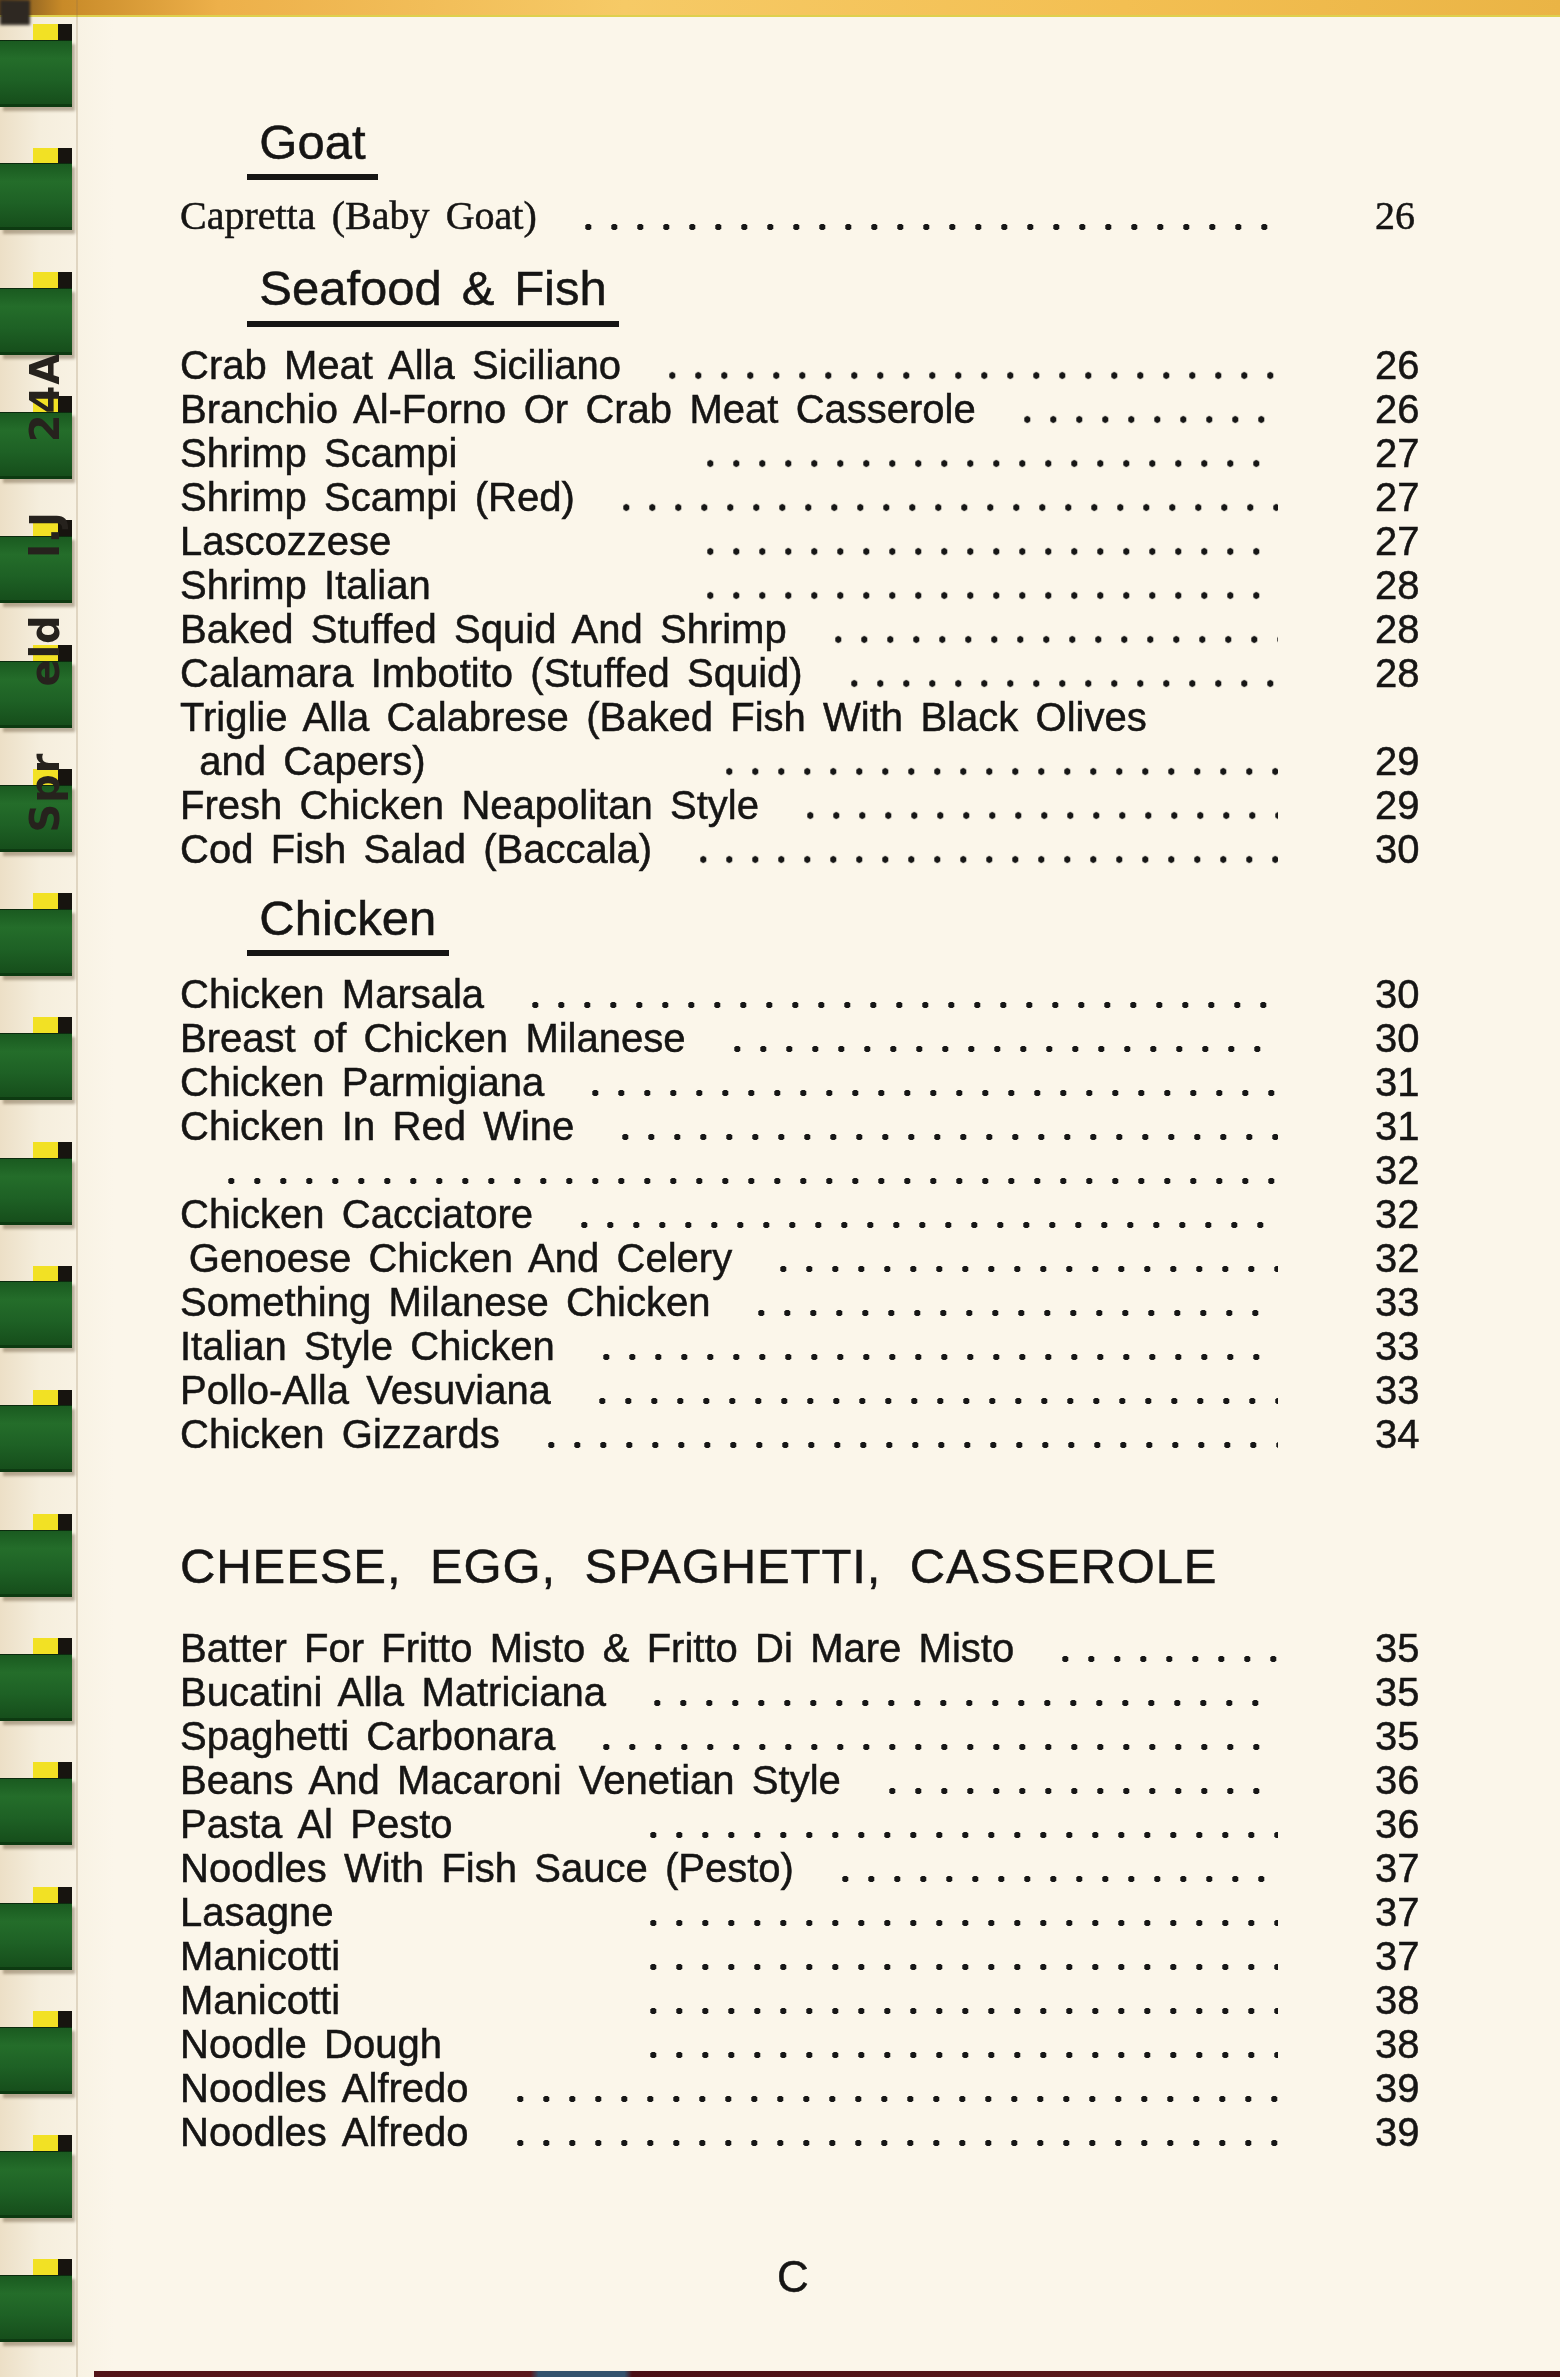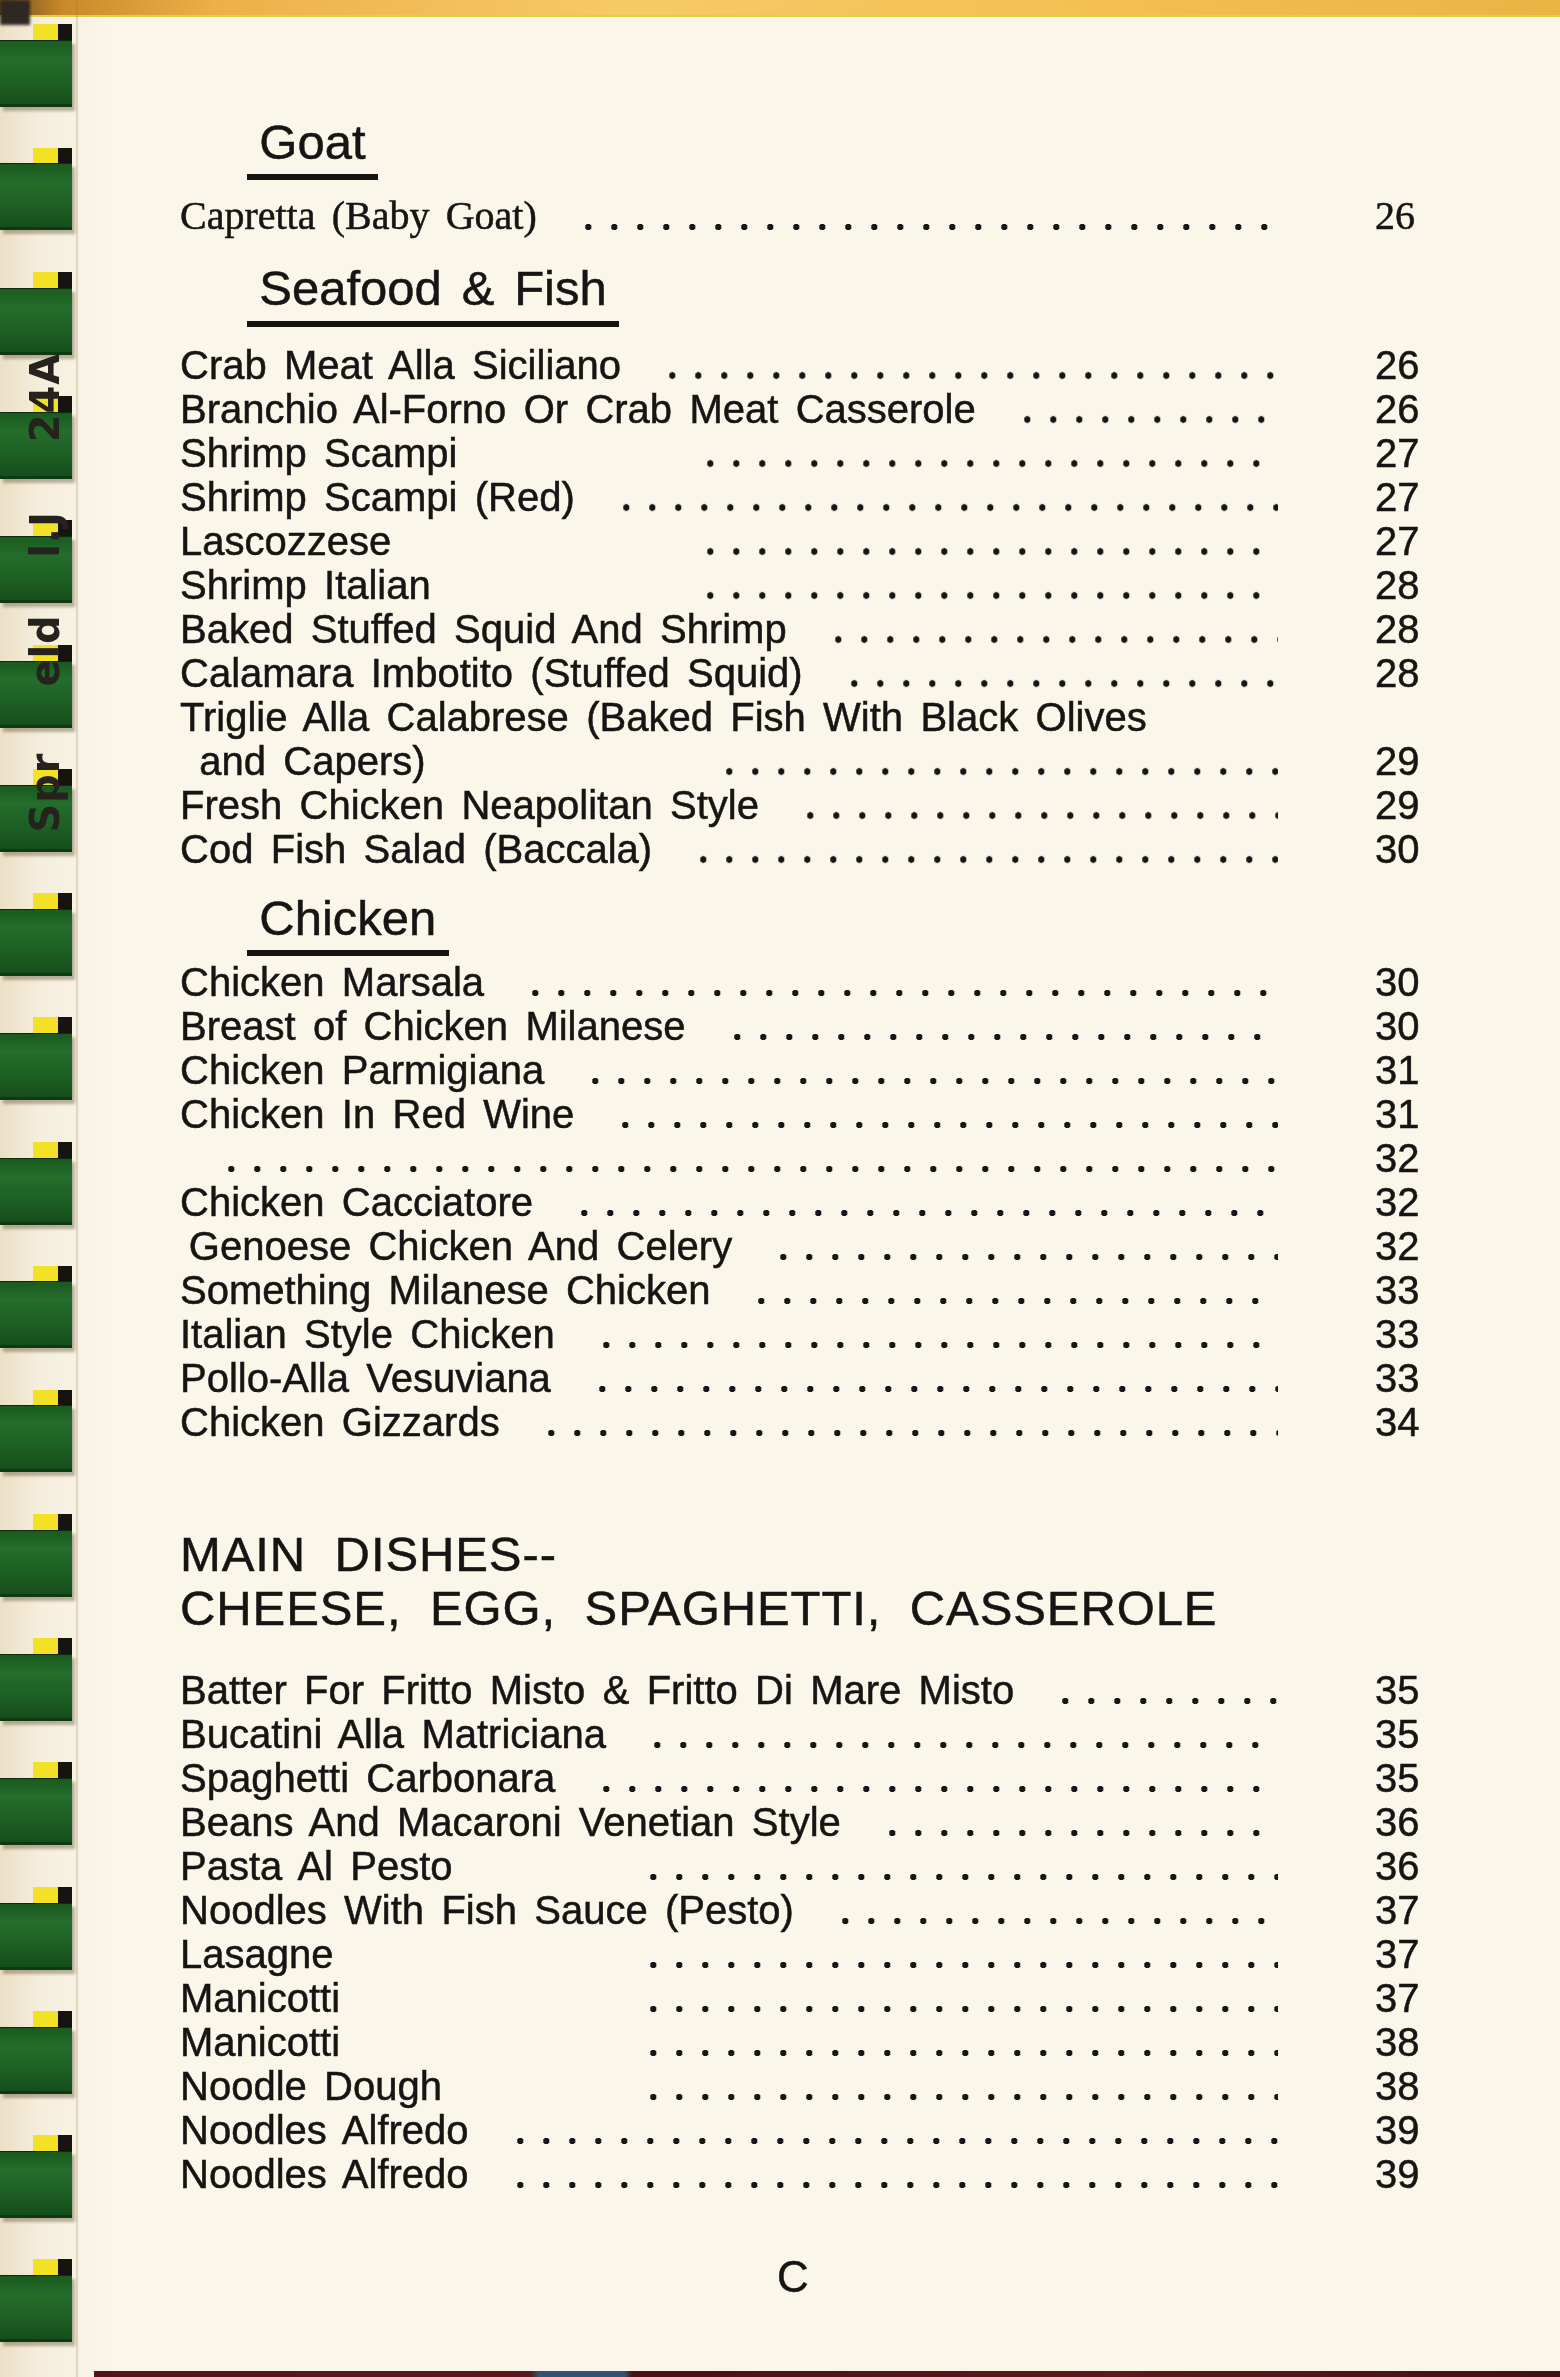--- a/index.html
+++ b/index.html
@@ -90,21 +90,21 @@
     background-size:26px 10.5px;background-repeat:repeat-x;
     background-position:5.3px 1.8px;
   }
   .entry.noleader .leader{background:none;}
   .pageno{flex:0 0 101px;text-align:left;}
   
   .section:nth-child(1) .list{margin-top:14px;font-family:Liberation Serif, serif;}
   .section:nth-child(2) .h-wrap{margin-top:22px;}
   .section:nth-child(2) .list{margin-top:16px;}
   .section:nth-child(3) .h-wrap{margin-top:19.3px;}
-  .section:nth-child(3) .list{margin-top:4px;}
+  .section:nth-child(3) .list{margin-top:16px;}
   .section:nth-child(4) .h-wrap{margin-top:83px;}
   .section:nth-child(4) .list{margin-top:33px;}
   .page-letter{
     position:absolute;left:180px;top:2252px;width:1226px;
     text-align:center;font-size:44px;-webkit-text-stroke:0.5px #131313;
   }
 </style>
 </head>
 <body>
 
@@ -305,21 +305,20 @@
           </div>
           <div class="entry">
             <span class="title">Chicken Gizzards</span>
             <span class="leader"></span>
             <span class="pageno">34</span>
           </div>
         </div>
       </div>
       <div class="section compact-tab">
         <div class="h-wrap">
-          <div class="h-main">MAIN DISHES--</div>
           <div class="h-main">CHEESE, EGG, SPAGHETTI, CASSEROLE</div>
         </div>
         <div class="list">
           <div class="entry">
             <span class="title">Batter For Fritto Misto &amp; Fritto Di Mare Misto</span>
             <span class="leader"></span>
             <span class="pageno">35</span>
           </div>
           <div class="entry">
             <span class="title">Bucatini Alla Matriciana</span>

